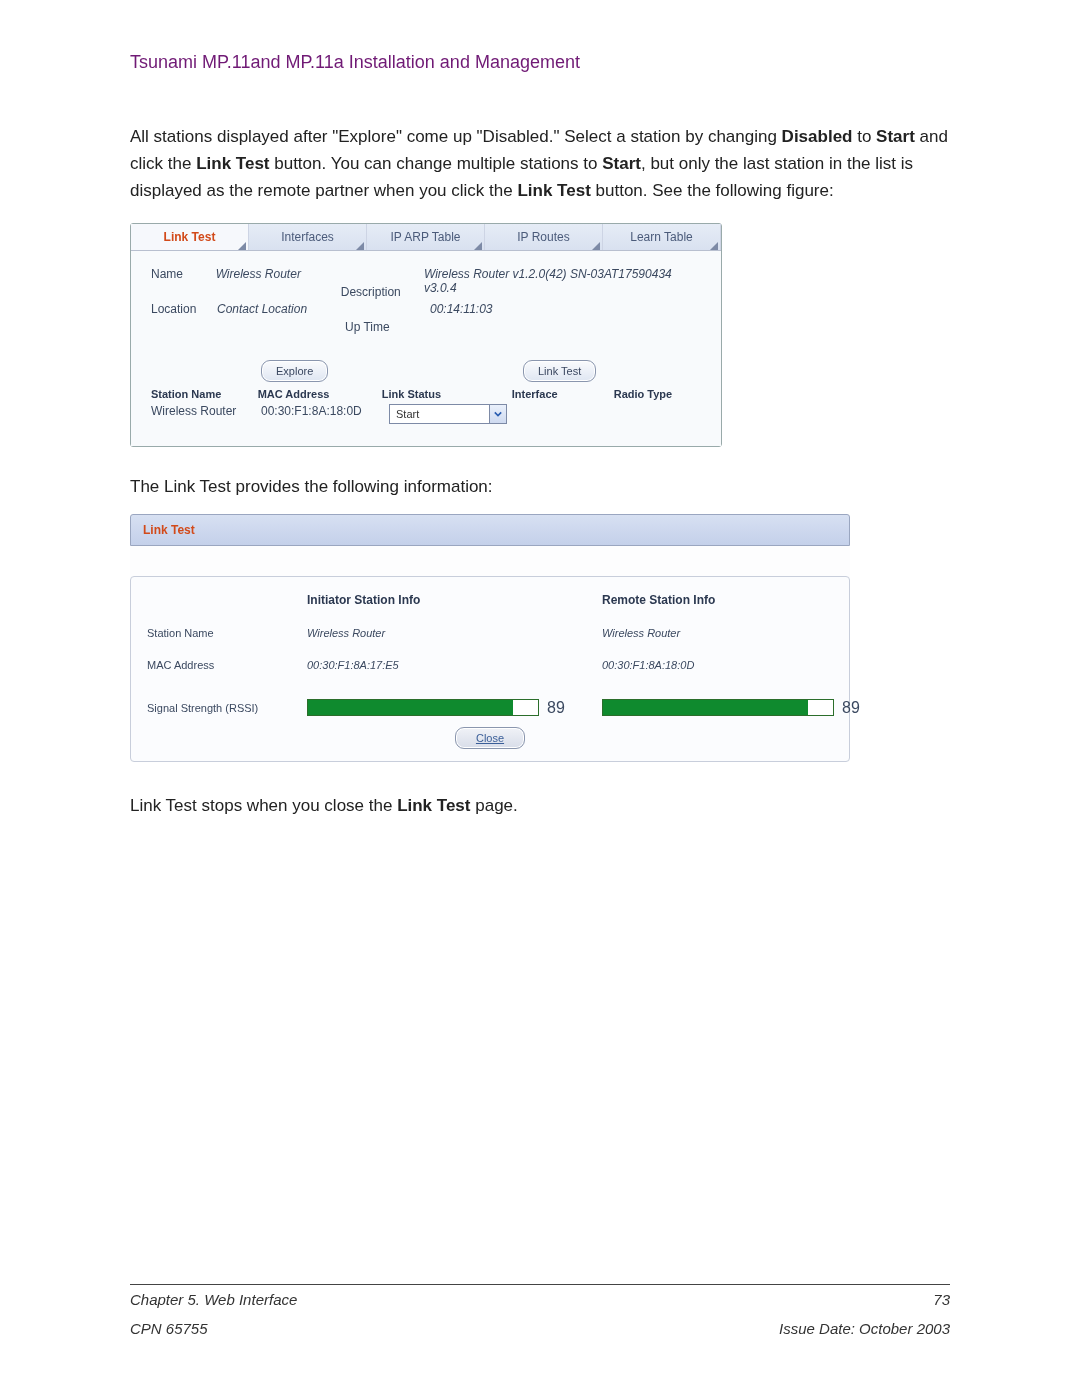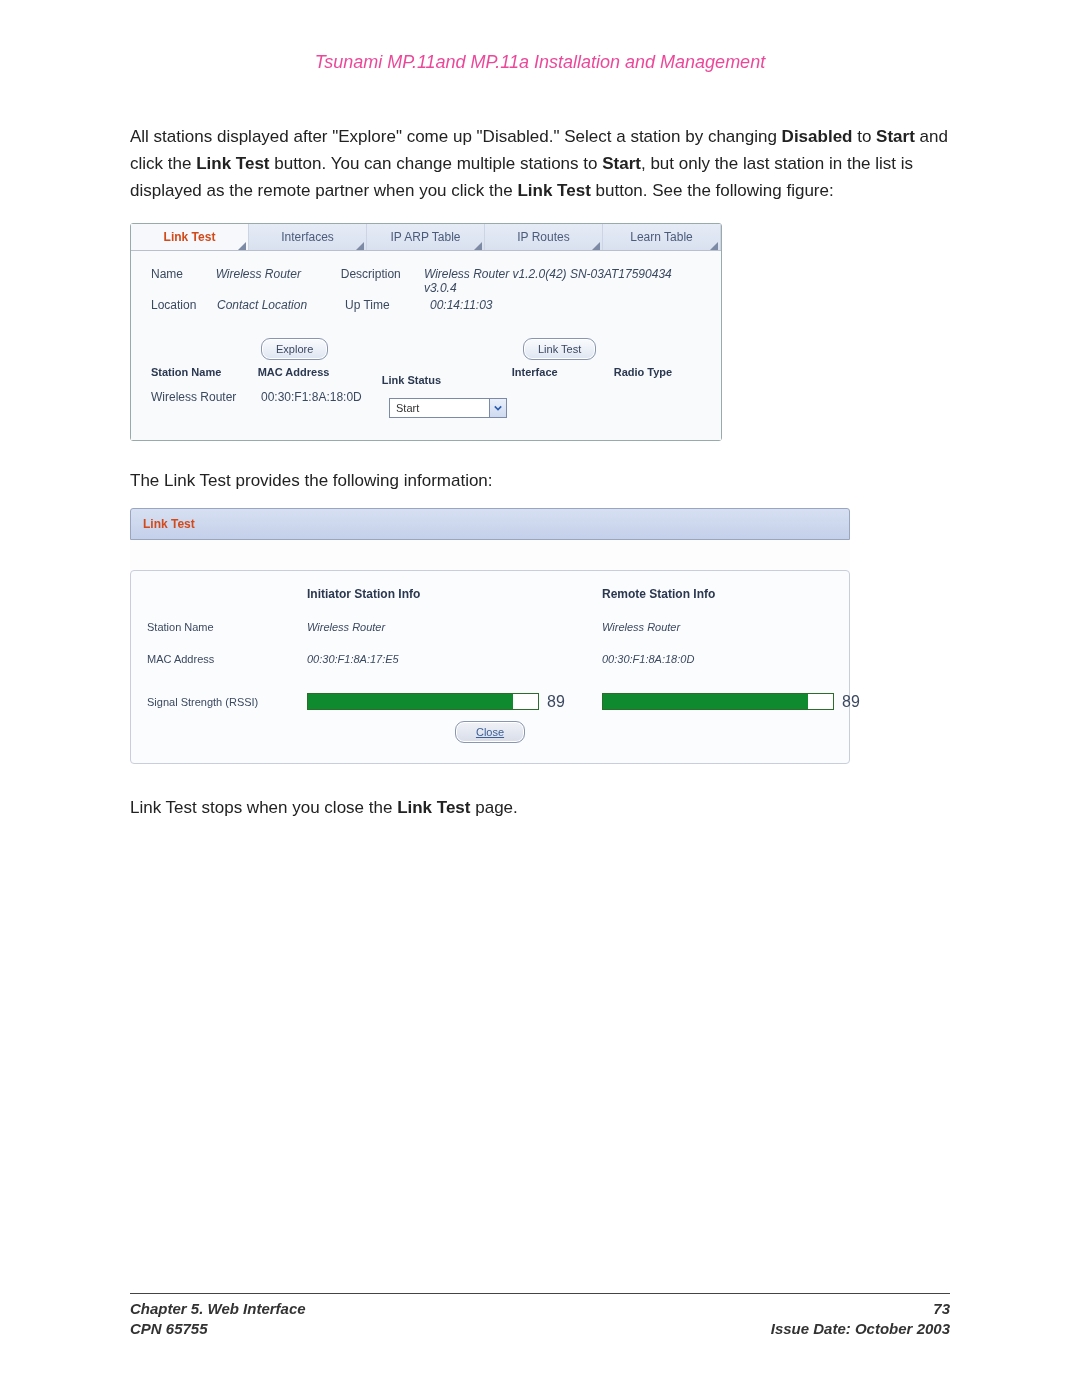--- a/index.html
+++ b/index.html
@@ -10,24 +10,23 @@
     width: 1080px;
   }
   .page {
     width: 1080px;
     min-height: 1397px;
     box-sizing: border-box;
     padding: 52px 130px 40px 130px;
     position: relative;
   }
   .doc-title {
-    text-align: center;
-    font-style: italic;
+    text-align: left;
     font-size: 18px;
-    color: #ec4899;
+    color: #701a75;
     margin-bottom: 50px;
   }
   .body-text {
     font-size: 17px;
     line-height: 1.6;
     color: #222;
   }
   .body-text b { font-weight: bold; }
 
   
@@ -60,39 +59,39 @@
   .fig1-tab .notch {
     position: absolute; right: 2px; bottom: 0;
     width: 0; height: 0;
     border-left: 8px solid transparent;
     border-bottom: 8px solid #7d8aa6;
   }
   .fig1-body { padding: 16px 20px 22px 20px; background:#f8fafc; }
   .info-row { display:flex; gap: 8px; margin-bottom:3px; color:#3b4960; }
   .info-row .lbl { width:58px; color:#3b4960; }
   .info-row .it { font-style: italic; color:#3b4960; }
-  .info-row .lbl2 { width:77px; color:#3b4960; }
+  .info-row .lbl2 { width:77px; color:#3b4960;margin-top:18px; }
 
   .winbtn {
     display:inline-flex; align-items:center; justify-content:center;
     height:20px; padding:0 14px;
     background: linear-gradient(#fafbfd,#dfe6f2);
     border:1px solid #8a96ae; border-radius:9px;
     font-size:11px; color:#3a4760;
     box-shadow: inset 0 0 0 1px #fff;
   }
   .fig1-table {
     margin-top: 26px;
   }
   .fig1-thead { display:flex; }
   .fig1-thead .col { font-weight:bold; color:#2b3850; font-size:11px; }
   .fig1-trow { display:flex; margin-top:4px; color:#3b4960; }
   .c-station { width:110px; }
   .c-mac     { width:128px; }
-  .c-status  { width:134px;margin-top:8px; }
+  .c-status  { width:134px; }
   .c-if      { width:68px; }
   .c-radio   { width:90px;padding-left:36px; }
   .select {
     display:inline-flex; align-items:center;
     height:18px; width:110px;
     background:#fff; border:1px solid #7d8aa6;
     font-size:11px; padding-left:6px; color:#333;
     position:relative;
   }
   .select .arrow {
@@ -134,33 +133,33 @@
   .fig2-grid .val    { font-style:italic; color:#3b4960; font-size:11px; }
   .bar-wrap { display:flex; align-items:center; gap:8px; }
   .bar-outer {
     width:230px; height:15px;
     border:1px solid #2b6e2b; background:#fff;
     position:relative;
   }
   .bar-fill { position:absolute; left:0; top:0; height:100%; background:#0f8a2e; }
   .bar-val { color:#3b4960; font-size:16px; }
   .closebtn {
-    margin: 10px auto 8px auto;
+    margin: 10px auto 0 auto;
     display:flex; justify-content:center;
   }
   .closebtn .winbtn { text-decoration: underline; color:#3a5e98; padding:0 20px; background:linear-gradient(#f0f2f7,#d8dde9); }
 
   
   .footer {
     position:absolute; left:130px; right:130px; bottom:60px;
     border-top:1px solid #444; padding-top:6px;
     font-style:italic; font-size:15px; color:#333;
     display:flex; justify-content:space-between;
   }
-  .footer .col { display:flex; flex-direction:column; gap:3px;font-weight:bold; }
+  .footer .col { display:flex; flex-direction:column; gap:12px; }
   .footer .right { text-align:right; }
 </style>
 </head>
 <body>
 
 <div class="page">
   <div class="doc-title">Tsunami MP.11and MP.11a Installation and Management</div>
 
   <div class="body-text">
     <span>All stations displayed after "Explore" come up "Disabled."  Select a station by changing </span><b>Disabled</b><span> to </span><b>Start</b><span> and click the </span><b>Link Test</b><span> button.  You can change multiple stations to </span><b>Start</b><span>, but only the last station in the list is displayed as the remote partner when you click the </span><b>Link Test</b><span> button.  See the following figure:</span>

